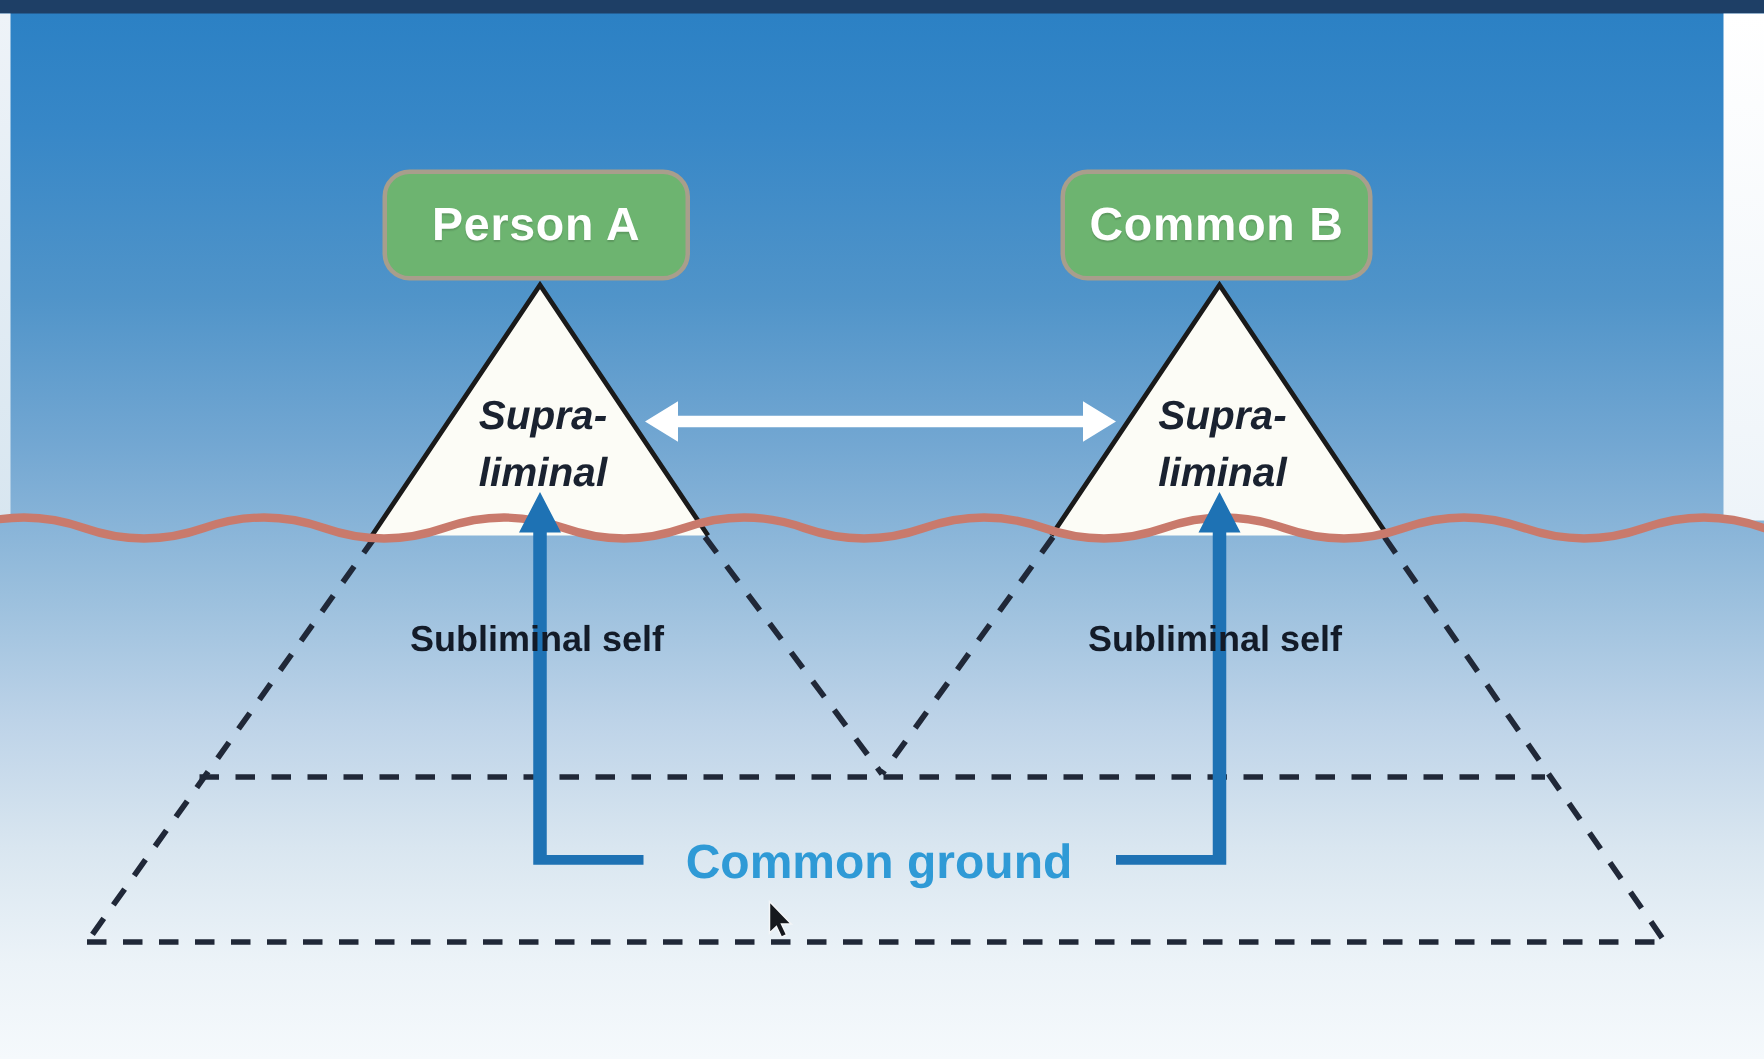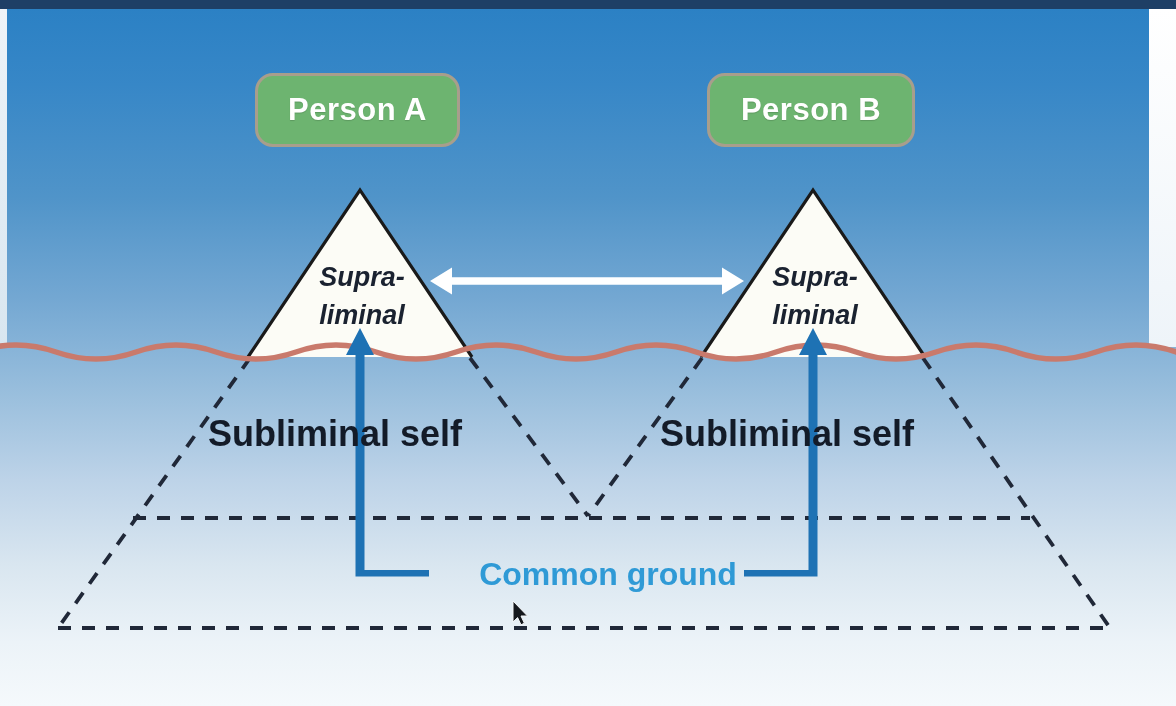--- a/index.html
+++ b/index.html
@@ -15,37 +15,38 @@
     background:linear-gradient(180deg,#eef3f8,#d8e6f0);}
   .edge-right{position:absolute;left:1149px;top:9px;width:27px;height:338px;
     background:linear-gradient(180deg,#ffffff,#eef4f9);}
   svg.layer{position:absolute;left:0;top:0;}
   .badge{
     position:absolute;width:205px;height:74px;box-sizing:border-box;
     background:#6db470;border:3px solid #a89e8c;border-radius:18px;
     display:flex;align-items:center;justify-content:center;
     color:#ffffff;font-size:31px;font-weight:bold;letter-spacing:.5px;
     text-shadow:0 1px 1px rgba(0,0,0,.15);
+    margin-top:40px;
   }
   .badge-a{left:255px;top:73px;}
   .badge-b{left:707px;top:73px;width:208px;}
   .tip-label{
     position:absolute;width:180px;text-align:center;color:#1a2230;
     font-size:27px;font-weight:600;line-height:38px;font-style:italic;
   }
   .tip-label-a{left:272px;top:258px;}
   .tip-label-b{left:725px;top:258px;}
   .sub-label{
-    position:absolute;width:300px;color:#131b28;
-    font-size:36px;font-weight:600;
+    position:absolute;width:300px;text-align:center;color:#131b28;
+    font-size:24px;font-weight:600;
   }
   .sub-label-a{left:208px;top:413px;}
   .sub-label-b{left:660px;top:413px;}
   .cg-label{
-    position:absolute;left:448px;top:556px;width:320px;text-align:center;
+    position:absolute;left:426px;top:556px;width:320px;text-align:center;
     color:#2f9ad6;font-size:32px;font-weight:bold;
   }
 </style>
 </head>
 <body>
 
 <div class="stage">
 
   <div class="topbar"></div>
   <div class="edge-left"></div>
@@ -74,21 +75,21 @@
     <path d="M360 328 L374 355 L364.5 355 L364.5 570 L429 570 L429 576.5 L355.5 576.5 L355.5 355 L346 355 Z" fill="#1e72b4"></path>
     <path d="M813 328 L827 355 L817.5 355 L817.5 576.5 L744 576.5 L744 570 L808.5 570 L808.5 355 L799 355 Z" fill="#1e72b4"></path>
 
     <polygon points="513,601 513,622 517.6,617.6 521,624.8 524.4,623.2 521,616 527.5,616" fill="#15181d" stroke="#f4f6f8" stroke-width="1"></polygon>
   </svg>
 
   <div class="badge badge-a">
     <span>Person A</span>
   </div>
   <div class="badge badge-b">
-    <span>Person B</span>
+    <span>Common B</span>
   </div>
 
   <div class="tip-label tip-label-a">
     <div>Supra-</div>
     <div>liminal</div>
   </div>
   <div class="tip-label tip-label-b">
     <div>Supra-</div>
     <div>liminal</div>
   </div>

